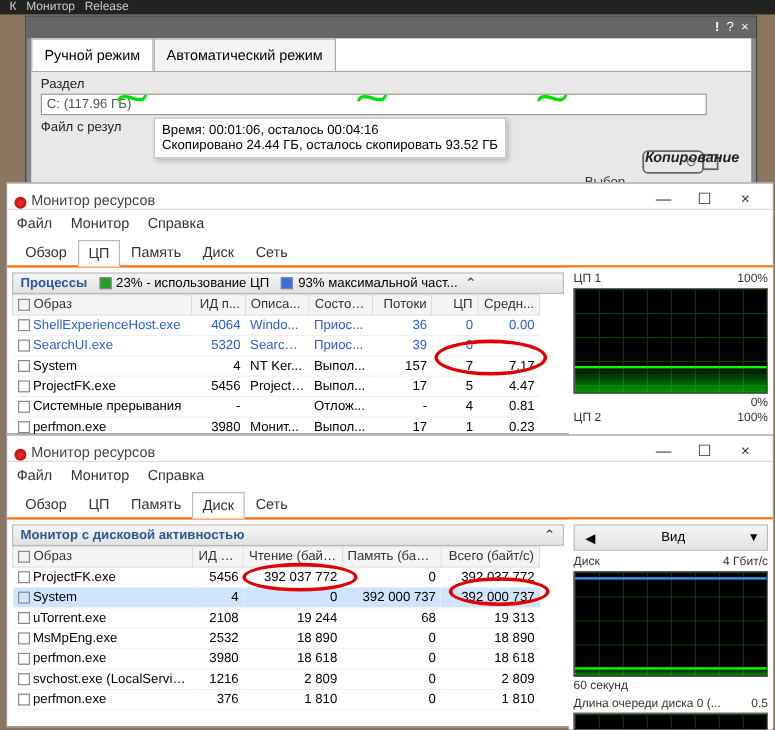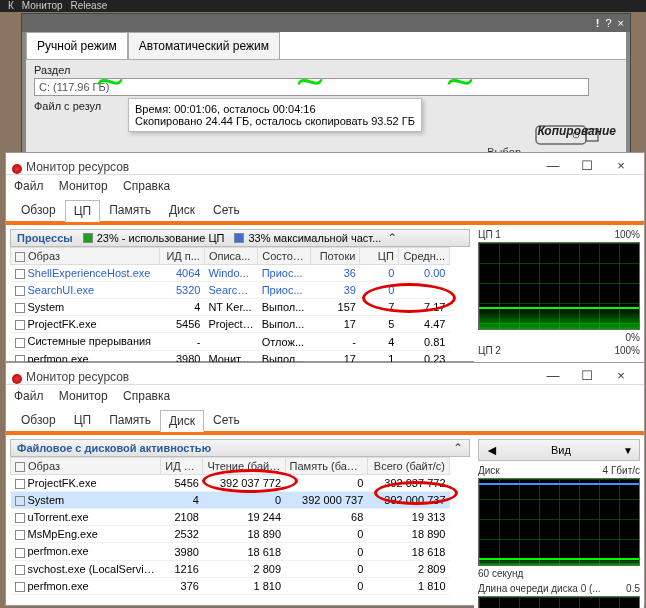--- a/index.html
+++ b/index.html
@@ -24,21 +24,21 @@
 
 
 .resmon { position: absolute; background: #fff; border: 1px solid #999; }
 .resmon1 { top: 152px; left: 5px; width: 640px; height: 210px; }
 .resmon2 { top: 362px; left: 5px; width: 640px; height: 244px; }
 .titlebar { height: 22px; display: flex; align-items: flex-end; padding: 0 6px; font-size: 12px; color: #444; border-bottom: 1px solid #ddd; }
 .titlebar .spacer { flex: 1; }
 .titlebar .wbtn { width: 34px; height: 18px; display: inline-flex; align-items: center; justify-content: center; color: #333; font-size: 13px; }
 .menubar { padding: 4px 8px; font-size: 12px; color: #333; }
 .menubar span { margin-right: 12px; }
-.subtabs { display: flex; border-bottom: 4px solid #f97316; padding: 2px 6px 0; gap: 0; font-size: 12px; }
+.subtabs { display: flex; border-bottom: 2px solid #f97316; padding: 2px 6px 0; gap: 0; font-size: 12px; }
 .subtab { padding: 3px 8px; border: 1px solid transparent; color: #333; }
 .subtab.active { border: 1px solid #bbb; border-bottom: 1px solid #fff; background: #fff; position: relative; top: 1px; }
 .section-header { background: linear-gradient(#f5f5f5,#e2e2e2); border: 1px solid #bbb; padding: 1px 6px; display: flex; align-items: center; font-size: 11px; }
 .section-header .title { font-weight: bold; color: #2a5a9a; }
 .section-header .bar { flex: 1; }
 .cpu-ind { display: inline-flex; align-items: center; gap: 4px; margin-left: 10px; }
 .cpu-ind .box { width: 10px; height: 10px; border: 1px solid #888; }
 .cpu-ind .box.g { background: #1fa01f; }
 .cpu-ind .box.b { background: #3a6fd8; }
 .chev { margin-left: 6px; font-size: 12px; color: #444; }
@@ -131,21 +131,21 @@
   <div class="layout">
     <div class="left-pane">
       <div class="section-header">
         <span class="title">Процессы</span>
         <span class="cpu-ind">
             <span class="box g"></span>
             <span>23% - использование ЦП</span>
           </span>
         <span class="cpu-ind">
             <span class="box b"></span>
-            <span>33% максимальной част...</span>
+            <span>93% максимальной част...</span>
           </span>
         <span class="chev">⌃</span>
       </div>
       <table class="ptable">
         <colgroup>
             <col style="width:140px">
             <col style="width:42px">
             <col style="width:50px">
             <col style="width:50px">
             <col style="width:46px">
@@ -270,21 +270,21 @@
   <div class="subtabs">
     <div class="subtab">Обзор</div>
     <div class="subtab">ЦП</div>
     <div class="subtab">Память</div>
     <div class="subtab active">Диск</div>
     <div class="subtab">Сеть</div>
   </div>
   <div class="layout">
     <div class="left-pane">
       <div class="section-header">
-        <span class="title">Файловое с дисковой активностью</span>
+        <span class="title">Монитор с дисковой активностью</span>
         <span class="bar"></span>
         <span class="chev">⌃</span>
       </div>
       <table class="ptable">
         <colgroup>
             <col style="width:150px">
             <col style="width:42px">
             <col style="width:82px">
             <col style="width:82px">
             <col style="width:82px">

